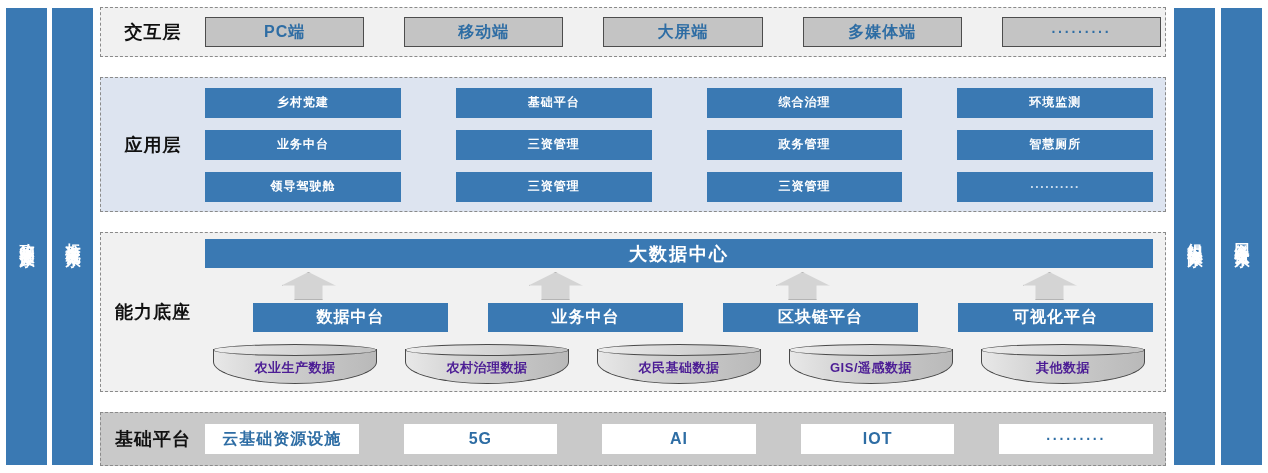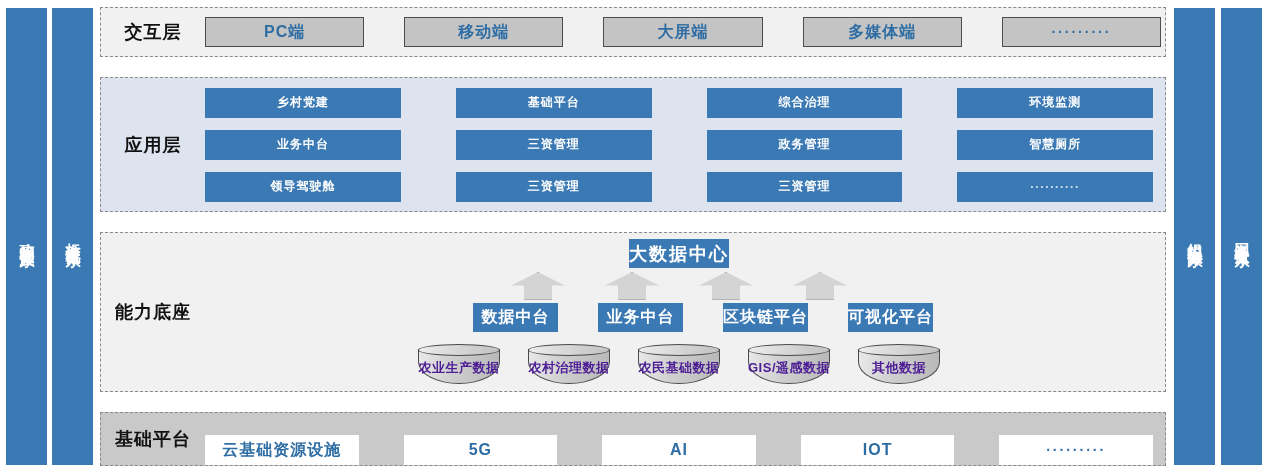--- a/index.html
+++ b/index.html
@@ -115,21 +115,20 @@
   }
   .app-box.dots { color: #cfe0f0; }
 
   
   #capability-body {
     display: flex;
     flex-direction: column;
     justify-content: center;
     height: 100%;
     padding: 6px 12px 6px 0;
-    align-items: center;
   }
   #bigdata-bar {
     height: 30px;
     background: #3a79b3;
     color: #ffffff;
     font-weight: bold;
     font-size: 18px;
     display: flex;
     align-items: center;
     justify-content: center;
@@ -204,21 +203,21 @@
     font-weight: bold;
     font-size: 13px;
     text-align: center;
     padding-top: 8px;
     letter-spacing: 0.5px;
   }
 
   
   #foundation-row {
     display: flex;
-    align-items: flex-end;
+    align-items: center;
     height: 100%;
     gap: 45px;
     padding-right: 12px;
   }
   .found-box {
     flex: 1 1 0;
     height: 30px;
     background: #ffffff;
     color: #2e6da4;
     font-weight: bold;

